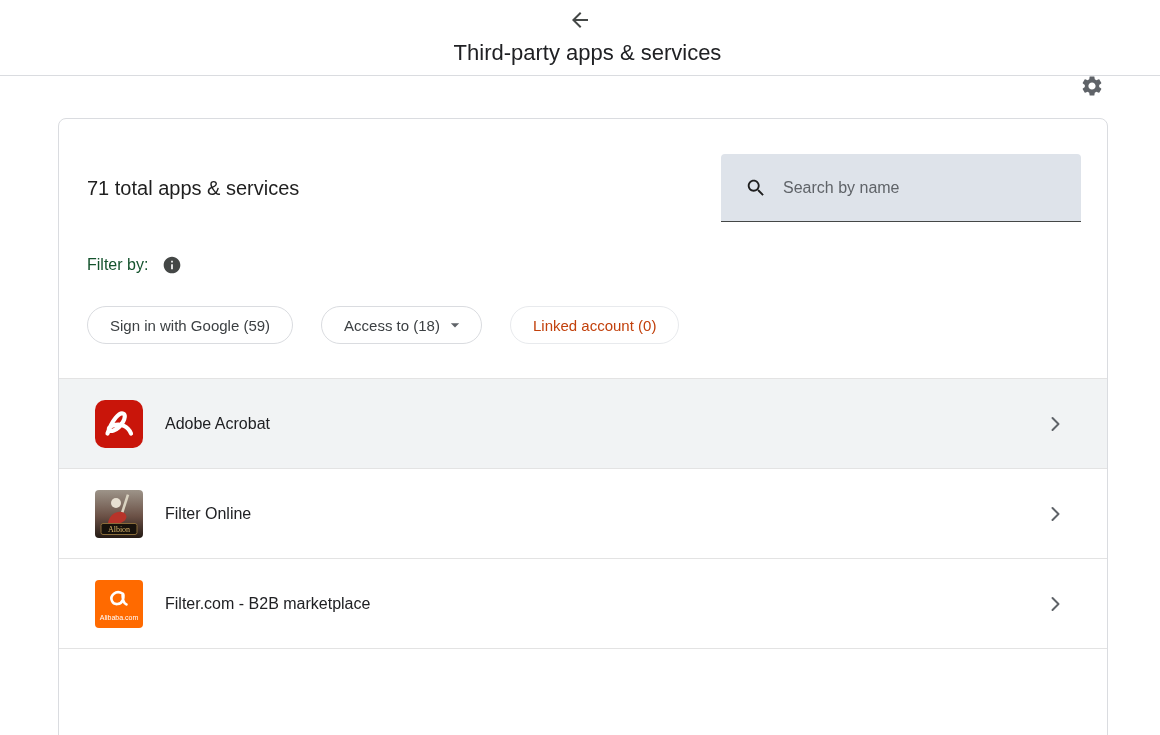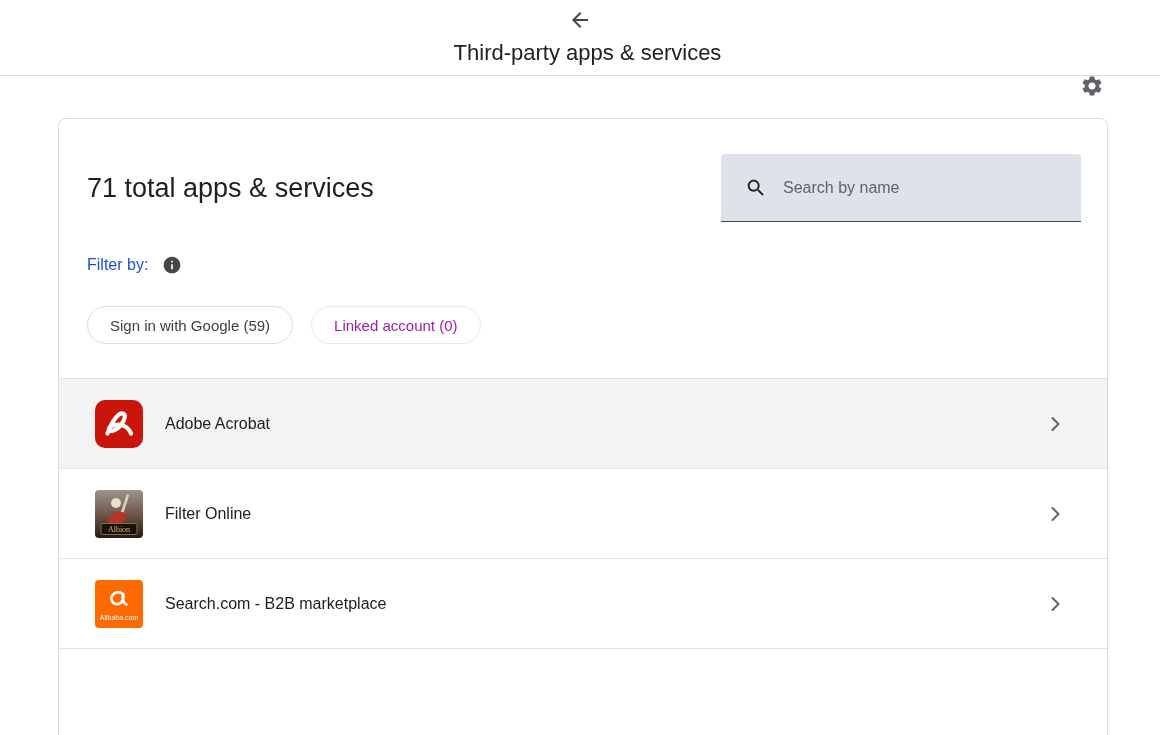--- a/index.html
+++ b/index.html
@@ -49,21 +49,21 @@
     border-radius: 8px;
     overflow: hidden;
   }
   .card-top {
     display: flex;
     justify-content: space-between;
     align-items: center;
     padding: 35px 26px 0 28px;
   }
   .heading {
-    font-size: 27px;
+    font-size: 20px;
     font-weight: 400;
     color: #1f1f1f;
     white-space: nowrap;
   }
   .search {
     width: 360px; height: 68px;
     background: #dee3ea;
     border-bottom: 1px solid #444746;
     border-radius: 4px 4px 0 0;
     display: flex; align-items: center;
@@ -84,49 +84,49 @@
   .search input::placeholder { color: #5f6368; opacity: 1; }
 
   
   .filter-row {
     display: flex; align-items: center;
     gap: 14px;
     padding: 0 28px;
     margin-top: 32px;
     height: 22px;
   }
-  .filter-label { font-size: 16px; color: #1d4ed8; }
+  .filter-label { font-size: 16px; color: #14532d; }
   .infobtn {
     width: 20px; height: 20px;
     border: none; background: transparent; padding: 0;
     display: flex; align-items: center; justify-content: center;
     cursor: pointer;
   }
   .chips {
     display: flex;
-    gap: 18px;
+    gap: 28px;
     padding: 0 28px;
     margin-top: 30px;
   }
   .chip {
     height: 38px;
     padding: 0 22px;
     border: 1px solid #dadce0;
     border-radius: 19px;
     background: #fff;
     display: flex; align-items: center;
     gap: 5px;
     font-size: 15px;
     color: #3c4043;
     font-family: inherit;
     cursor: pointer;
     white-space: nowrap;
   }
   .chip.disabled {
-    color: #a21caf;
+    color: #c2410c;
     border-color: #e8eaed;
     cursor: default;
   }
   .chip .caret { margin-right: -6px; }
 
   
   .app-list {
     list-style: none;
     margin-top: 34px;
     border-top: 1px solid #e3e3e3;
@@ -183,20 +183,26 @@
     <button class="infobtn">
       <svg width="20" height="20" viewBox="0 0 24 24" fill="#444746">
         <path d="M12 2C6.48 2 2 6.48 2 12s4.48 10 10 10 10-4.48 10-10S17.52 2 12 2zm1 15h-2v-6h2v6zm0-8h-2V7h2v2z"></path>
       </svg>
     </button>
   </div>
 
   <div class="chips">
     <button class="chip">
       <span>Sign in with Google (59)</span>
+    </button>
+    <button class="chip">
+      <span>Access to (18)</span>
+      <svg class="caret" width="20" height="20" viewBox="0 0 24 24" fill="#5f6368">
+        <path d="M7 10l5 5 5-5z"></path>
+      </svg>
     </button>
     <button class="chip disabled">
       <span>Linked account (0)</span>
     </button>
   </div>
 
   <ul class="app-list">
 
     <li class="app-row highlighted">
       <svg class="app-icon" width="48" height="48" viewBox="0 0 48 48">
@@ -230,21 +236,21 @@
         <path d="M9.5 6l6 6-6 6" fill="none" stroke="#5f6368" stroke-width="2" stroke-linecap="round" stroke-linejoin="round"></path>
       </svg>
     </li>
 
     <li class="app-row">
       <svg class="app-icon" width="48" height="48" viewBox="0 0 48 48">
         <rect width="48" height="48" rx="4" fill="#FF6A00"></rect>
         <path d="M27.5 13.5 C21 9.5 14.5 15.5 17 21 C19 25.5 26 25 27.8 20 C29 16.5 28.5 13.5 27.5 13.5 C27.5 18 28 23.5 31.5 24.5" fill="none" stroke="#ffffff" stroke-width="2.6" stroke-linecap="round"></path>
         <text x="24" y="40" text-anchor="middle" font-size="7" fill="#ffffff" font-family="Liberation Sans, sans-serif">Alibaba.com</text>
       </svg>
-      <span class="app-name">Search.com - B2B marketplace</span>
+      <span class="app-name">Filter.com - B2B marketplace</span>
       <svg class="chev" width="24" height="24" viewBox="0 0 24 24">
         <path d="M9.5 6l6 6-6 6" fill="none" stroke="#5f6368" stroke-width="2" stroke-linecap="round" stroke-linejoin="round"></path>
       </svg>
     </li>
 
 
   </ul>
 </main>
 
 </body></html>

